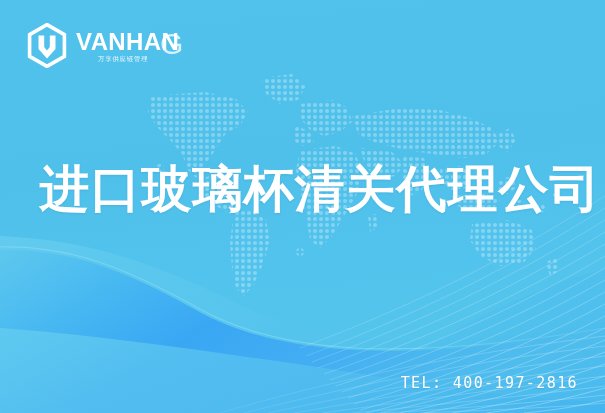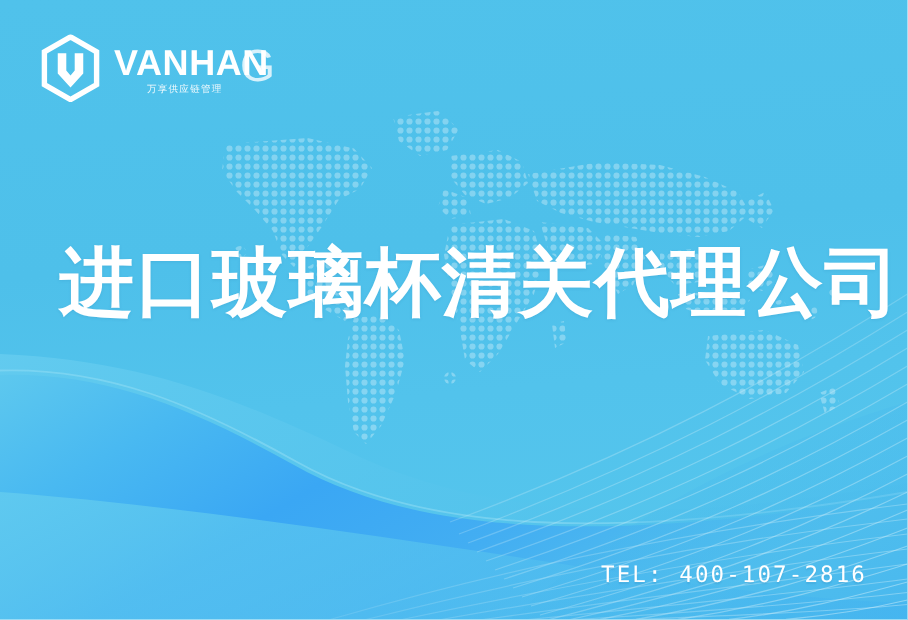--- a/index.html
+++ b/index.html
@@ -263,15 +263,15 @@
 
         <text id="wm-main" x="0" y="27" font-family="'Liberation Sans', sans-serif" font-size="24" font-weight="700" letter-spacing="0.4" fill="#FFFFFF">VANHAN</text>
 
         <text id="wm-sub" x="22" y="38" font-family="'DejaVu Sans', sans-serif" font-size="6.4" letter-spacing="0.8" fill="#FFFFFF" fill-opacity="0.92">万享供应链管理</text>
       </svg>
     </div>
   </div>
 
   <div id="headline">进口玻璃杯清关代理公司</div>
 
-  <div id="tel">TEL: 400-107-2816</div>
+  <div id="tel">TEL: 400-197-2816</div>
 
 </div>
 
 </body></html>

